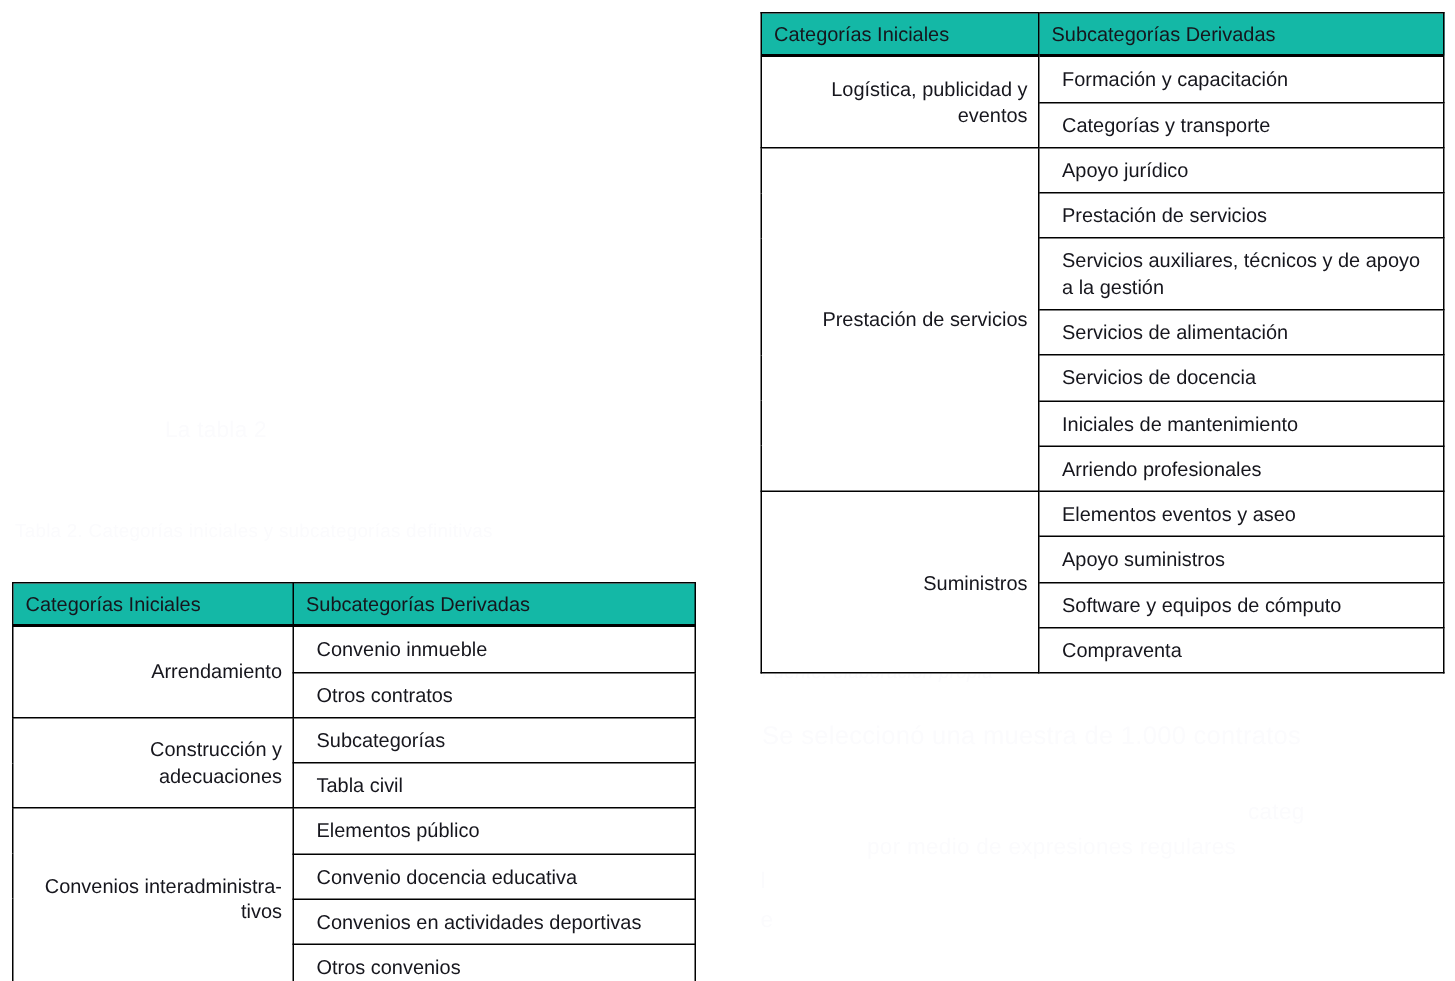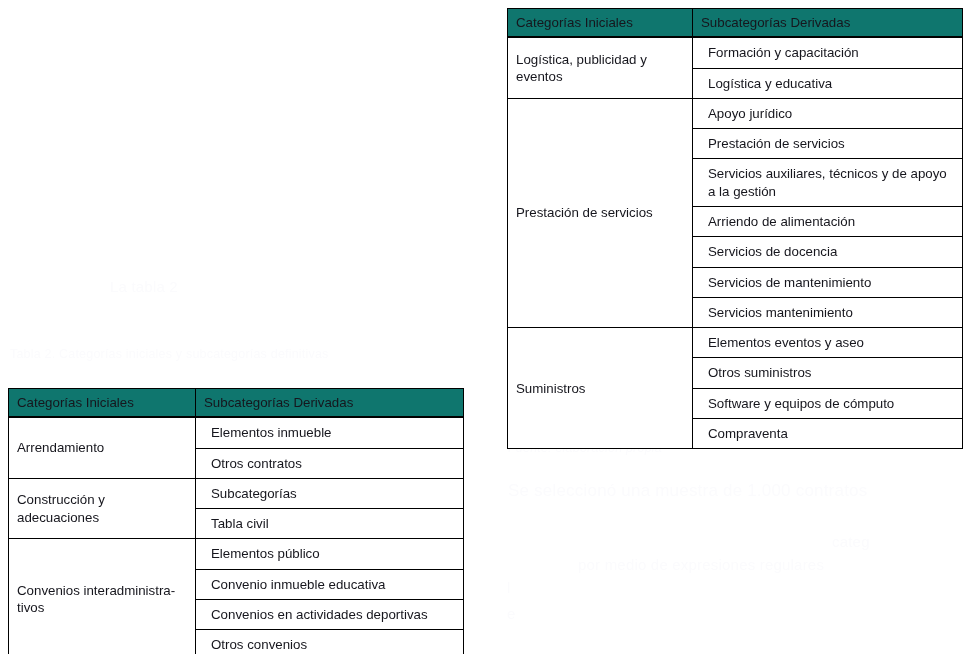--- a/index.html
+++ b/index.html
@@ -49,29 +49,30 @@
   }
   .cat-table td, .cat-table th {
     border: 1px solid #000000;
     padding: 6px 7px 6px 8px;
     vertical-align: middle;
     text-align: left;
     font-weight: normal;
     box-sizing: border-box;
   }
   .cat-table thead th {
-    background: #0f766e;
+    background: #14b8a6;
     border-bottom: 2px solid #000000;
     border-top: 1px solid #000000;
     height: 28px;
     padding-top: 5px;
     padding-bottom: 5px;
   }
   .cat-table td.cat-cell {
     vertical-align: middle;
+    text-align: right;
   }
   .cat-table td.sub-cell {
     vertical-align: middle;
     padding-left: 15px;
   }
 
   
   #table-left {
     left: 8px;
     top: 388px;
@@ -123,50 +124,50 @@
         <th>Categorías Iniciales</th>
         <th>Subcategorías Derivadas</th>
       </tr>
     </thead>
     <tbody>
         <tr>
           <td class="cat-cell" rowspan="2">Logística, publicidad y eventos</td>
           <td class="sub-cell">Formación y capacitación</td>
         </tr>
         <tr>
-          <td class="sub-cell">Logística y educativa</td>
+          <td class="sub-cell">Categorías y transporte</td>
         </tr>
         <tr>
           <td class="cat-cell" rowspan="7">Prestación de servicios</td>
           <td class="sub-cell">Apoyo jurídico</td>
         </tr>
         <tr>
           <td class="sub-cell">Prestación de servicios</td>
         </tr>
         <tr>
           <td class="sub-cell two-line">Servicios auxiliares, técnicos y de apoyo a la gestión</td>
         </tr>
         <tr>
-          <td class="sub-cell">Arriendo de alimentación</td>
+          <td class="sub-cell">Servicios de alimentación</td>
         </tr>
         <tr>
           <td class="sub-cell">Servicios de docencia</td>
         </tr>
         <tr>
-          <td class="sub-cell">Servicios de mantenimiento</td>
-        </tr>
-        <tr>
-          <td class="sub-cell">Servicios mantenimiento</td>
+          <td class="sub-cell">Iniciales de mantenimiento</td>
+        </tr>
+        <tr>
+          <td class="sub-cell">Arriendo profesionales</td>
         </tr>
         <tr>
           <td class="cat-cell" rowspan="4">Suministros</td>
           <td class="sub-cell">Elementos eventos y aseo</td>
         </tr>
         <tr>
-          <td class="sub-cell">Otros suministros</td>
+          <td class="sub-cell">Apoyo suministros</td>
         </tr>
         <tr>
           <td class="sub-cell">Software y equipos de cómputo</td>
         </tr>
         <tr>
           <td class="sub-cell">Compraventa</td>
         </tr>
       </tbody>
   </table>
 
@@ -177,38 +178,38 @@
       </colgroup>
     <thead>
       <tr>
         <th>Categorías Iniciales</th>
         <th>Subcategorías Derivadas</th>
       </tr>
     </thead>
     <tbody>
         <tr>
           <td class="cat-cell" rowspan="2">Arrendamiento</td>
-          <td class="sub-cell">Elementos inmueble</td>
+          <td class="sub-cell">Convenio inmueble</td>
         </tr>
         <tr>
           <td class="sub-cell">Otros contratos</td>
         </tr>
         <tr>
           <td class="cat-cell" rowspan="2">Construcción y adecuaciones</td>
           <td class="sub-cell">Subcategorías</td>
         </tr>
         <tr>
           <td class="sub-cell">Tabla civil</td>
         </tr>
         <tr>
           <td class="cat-cell" rowspan="4">Convenios interadministra-tivos</td>
           <td class="sub-cell">Elementos público</td>
         </tr>
         <tr>
-          <td class="sub-cell">Convenio inmueble educativa</td>
+          <td class="sub-cell">Convenio docencia educativa</td>
         </tr>
         <tr>
           <td class="sub-cell">Convenios en actividades deportivas</td>
         </tr>
         <tr>
           <td class="sub-cell">Otros convenios</td>
         </tr>
       </tbody>
   </table>
 

